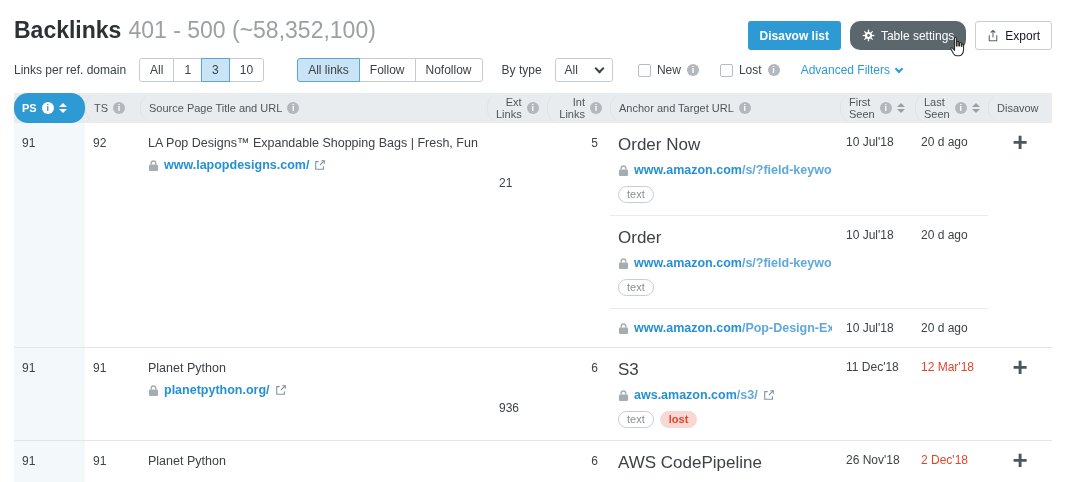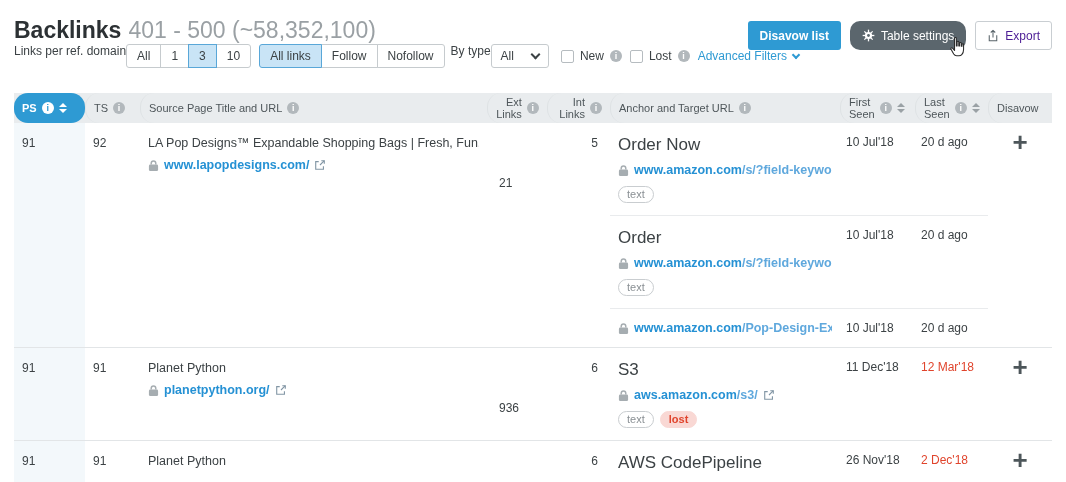--- a/index.html
+++ b/index.html
@@ -13,24 +13,24 @@
   }
 
   
   .topbar { position:absolute; top:17px; left:14px; right:14px; display:flex; justify-content:space-between; align-items:flex-start; }
   .page-title { font-size:23px; font-weight:700; color:#2c3134; }
   .page-range { font-size:23px; font-weight:400; color:#9aa0a4; margin-left:7px; }
   .actions { display:flex; gap:9px; margin-top:4px; }
   .btn { height:29px; padding:0 11px; border-radius:3px; font-size:12px; display:inline-flex; align-items:center; gap:6px; border:1px solid transparent; cursor:pointer; white-space:nowrap; }
   .btn-primary { background:#2e9ad3; color:#fff; font-weight:700; }
   .btn-dark { background:#5b666d; color:#fff;border-radius:10px; }
-  .btn-light { background:#fff; border-color:#c9ced2; color:#4c1d95; }
+  .btn-light { background:#fff; border-color:#c9ced2; color:#0f172a; }
 
   
-  .filters { position:absolute; top:44px; left:14px; display:flex; font-size:12px; }
+  .filters { position:absolute; top:58px; left:14px; display:flex; align-items:center; font-size:12px; gap:13px; }
   .filter-label { color:#3c4245; }
   .btn-group { display:inline-flex; }
   .gbtn { border:1px solid #c6cbce; background:#fff; padding:4px 10px; margin-left:-1px; font-size:12px; color:#3c4245; cursor:pointer; position:relative; }
   .btn-group .gbtn:first-child { border-radius:3px 0 0 3px; margin-left:0; }
   .btn-group .gbtn:last-child { border-radius:0 3px 3px 0; }
   .gbtn.selected { background:#c9e4f6; border-color:#59a7d8; z-index:1; }
   .select { border:1px solid #c6cbce; border-radius:3px; padding:4px 9px; display:inline-flex; align-items:center; gap:18px; background:#fff; cursor:pointer; }
   .chev { width:7px; height:7px; border-right:2px solid #3c4245; border-bottom:2px solid #3c4245; transform:rotate(45deg); display:inline-block; margin-top:-4px; }
   .chev.blue { border-color:#2e9ad3; width:6px; height:6px; margin-top:-2px; }
   .checkbox { width:13px; height:13px; border:1px solid #b6bcc0; border-radius:2px; background:#fff; display:inline-block; cursor:pointer; }
@@ -48,21 +48,21 @@
   .sort.gray .down { border-top-color:#9aa1a5; }
 
   
   .table { position:absolute; top:93px; left:14px; width:1038px; }
   .thead { display:flex; background:#e9ecee; height:30px; font-size:11px; color:#4e565a; line-height:12px; }
   .th { padding:0 8px; display:flex; align-items:center; gap:5px; border-left:1px solid #dee2e4;border-radius:14px; }
   .thead .th:first-child { border-left:none; }
   .th-ps { width:71px; background:#2e9ad3; color:#fff; font-weight:700; }
   .th-ts { width:55px; }
   .th-source { width:347px; }
-  .th-ext { width:60px; justify-content:center; }
+  .th-ext { width:60px; justify-content:flex-start; }
   .th-int { width:63px; justify-content:flex-end; }
   .th-anchor { width:230px; }
   .th-first { width:75px; }
   .th-last { width:73px; }
   .th-disavow { width:64px; }
   .two-line { text-align:right; }
   .two-line.left { text-align:left; }
 
   .row { display:flex; border-bottom:1px solid #e2e5e7; font-size:12px; }
   .c-ps { width:71px; background:#f3f8fb; padding:13px 8px; }
@@ -135,21 +135,21 @@
 </div>
 
 <div class="filters">
   <span class="filter-label">Links per ref. domain</span>
   <span class="btn-group">
     <button class="gbtn">All</button>
     <button class="gbtn">1</button>
     <button class="gbtn selected">3</button>
     <button class="gbtn">10</button>
   </span>
-  <span class="btn-group" style="margin-left:8px">
+  <span class="btn-group" style="margin-left:20px">
     <button class="gbtn selected">All links</button>
     <button class="gbtn">Follow</button>
     <button class="gbtn">Nofollow</button>
   </span>
   <span class="filter-label" style="margin-left:6px">By type</span>
   <span class="select">
     <span>All</span>
     <i class="chev"></i>
   </span>
   <span class="chk-item" style="margin-left:12px">

